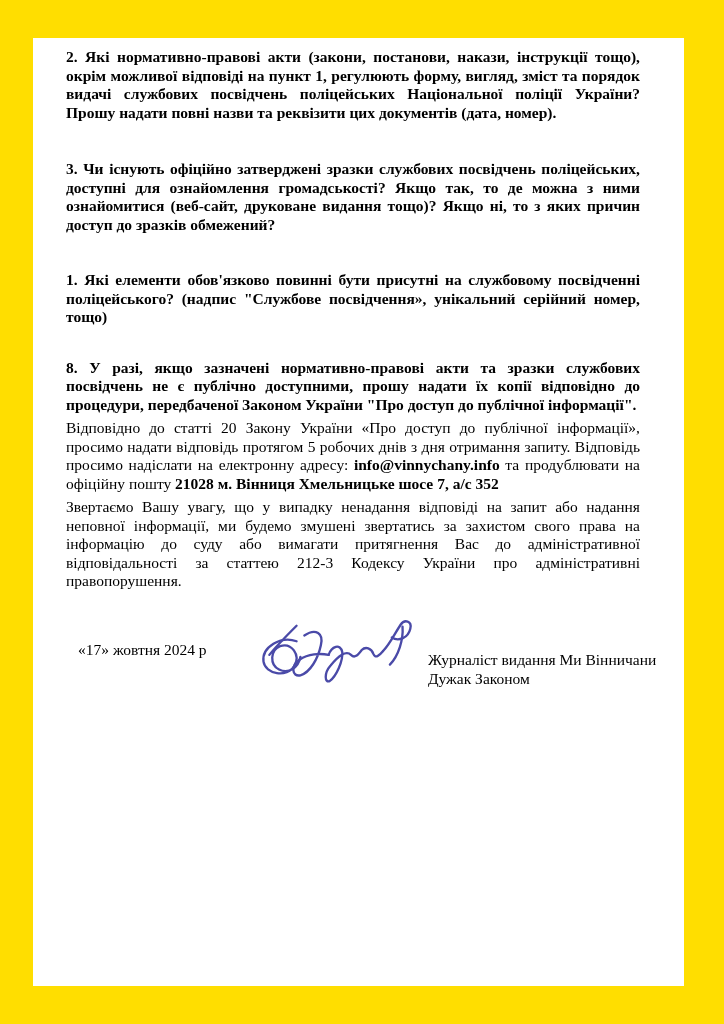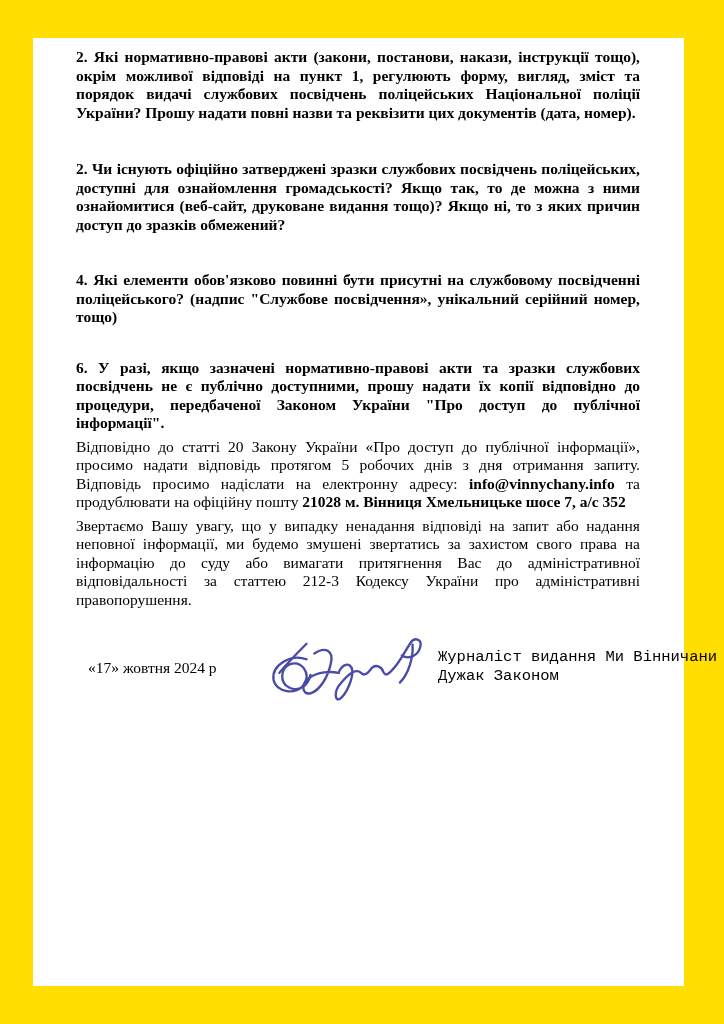--- a/index.html
+++ b/index.html
@@ -16,21 +16,21 @@
   }
   .paper {
     position: absolute;
     left: 33px;
     top: 38px;
     width: 651px;
     height: 948px;
     background: #ffffff;
   }
   .content {
-    padding: 10px 44px 0 43px;
+    padding: 10px 44px 0 33px;
     color: #000000;
     font-size: 15.5px;
     line-height: 18.5px;
   }
   .para {
     margin: 0;
     text-align: justify;
   }
   .q {
     font-weight: bold;
@@ -54,39 +54,38 @@
   .sig-scribble {
     position: absolute;
     left: 180px;
     top: 2px;
     width: 175px;
     height: 78px;
   }
   .sig-person {
     position: absolute;
     left: 362px;
-    top: 20px;
+    top: 40px;
     line-height: 19px;
     white-space: nowrap;
-    font-family: Liberation Mono, monospace;
   }
 </style>
 </head>
 <body>
 
 <div class="paper">
   <div class="content">
 
     <p class="para q">2. Які нормативно-правові акти (закони, постанови, накази, інструкції тощо), окрім можливої відповіді на пункт 1, регулюють форму, вигляд, зміст та порядок видачі службових посвідчень поліцейських Національної поліції України? Прошу надати повні назви та реквізити цих документів (дата, номер).</p>
 
-    <p class="para q gap-38">2. Чи існують офіційно затверджені зразки службових посвідчень поліцейських, доступні для ознайомлення громадськості? Якщо так, то де можна з ними ознайомитися (веб-сайт, друковане видання тощо)? Якщо ні, то з яких причин доступ до зразків обмежений?</p>
+    <p class="para q gap-38">3. Чи існують офіційно затверджені зразки службових посвідчень поліцейських, доступні для ознайомлення громадськості? Якщо так, то де можна з ними ознайомитися (веб-сайт, друковане видання тощо)? Якщо ні, то з яких причин доступ до зразків обмежений?</p>
 
-    <p class="para q gap-37">4. Які елементи обов'язково повинні бути присутні на службовому посвідченні поліцейського? (надпис "Службове посвідчення», унікальний серійний номер, тощо)</p>
+    <p class="para q gap-37">1. Які елементи обов'язково повинні бути присутні на службовому посвідченні поліцейського? (надпис "Службове посвідчення», унікальний серійний номер, тощо)</p>
 
-    <p class="para q gap-32">6. У разі, якщо зазначені нормативно-правові акти та зразки службових посвідчень не є публічно доступними, прошу надати їх копії відповідно до процедури, передбаченої Законом України "Про доступ до публічної інформації".</p>
+    <p class="para q gap-32">8. У разі, якщо зазначені нормативно-правові акти та зразки службових посвідчень не є публічно доступними, прошу надати їх копії відповідно до процедури, передбаченої Законом України "Про доступ до публічної інформації".</p>
 
     <p class="para gap-13"><span>Відповідно до статті 20 Закону України «Про доступ до публічної інформації»,  просимо надати відповідь  протягом 5 робочих днів з дня отримання запиту. Відповідь просимо надіслати на електронну адресу: </span><span class="bold-inline">info@vinnychany.info</span><span> та продублювати на офіційну пошту </span><span class="bold-inline">21028 м. Вінниця Хмельницьке шосе 7, а/с 352</span></p>
 
     <p class="para gap-13">Звертаємо Вашу увагу, що у випадку ненадання відповіді на запит або надання неповної інформації, ми будемо змушені звертатись за захистом свого права на інформацію до суду або вимагати притягнення Вас до адміністративної відповідальності за статтею 212-3 Кодексу України про адміністративні правопорушення.</p>
 
     <div class="sig-row">
       <span class="sig-date">«17» жовтня 2024 р</span>
 
       <svg class="sig-scribble" viewBox="0 0 180 80" fill="none" stroke-linecap="round" stroke-linejoin="round">
         <g stroke-width="2.4" stroke="#4A4AA8">

